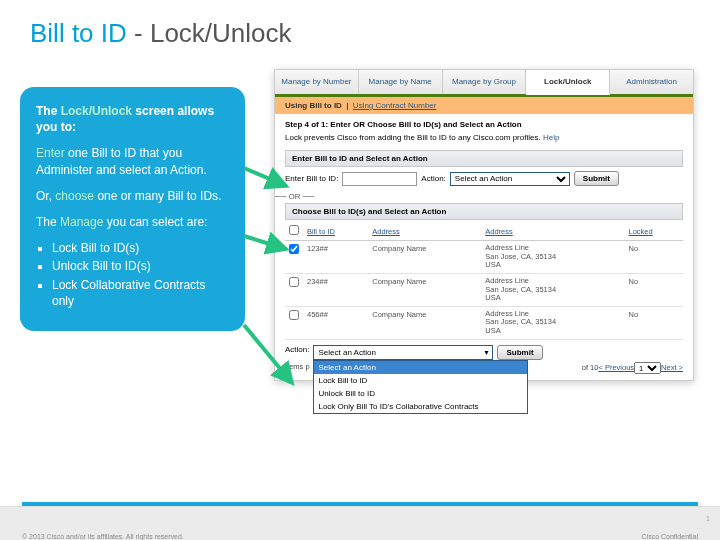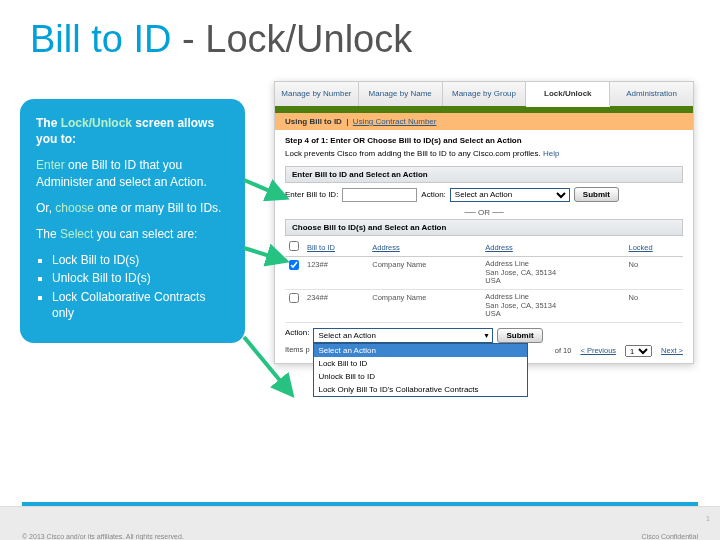--- a/index.html
+++ b/index.html
@@ -1,70 +1,70 @@
 <!DOCTYPE html>
 <html><head>
 <meta charset="utf-8">
 <style>
   * { box-sizing: border-box; margin: 0; padding: 0; }
   body { font-family: Arial, sans-serif; width: 720px; height: 540px; background: #fff; position: relative; }
   
-  .slide-title { padding: 18px 30px 10px; font-size: 38px; font-weight: 300; }
+  .slide-title { padding: 18px 30px 10px; font-size: 26px; font-weight: 300; }
   .slide-title .t1 { color: #00a0d8; }
   .slide-title .t2 { color: #555; }
   
   .content-area { position: relative; padding: 0 20px; height: 420px; }
   
   .callout { position: absolute; left: 20px; top: 28px; width: 225px; background: #1aa7da; color: #fff; border-radius: 14px; padding: 16px 16px 20px; font-size: 12px; line-height: 1.35; z-index: 5; }
   .callout p { margin-bottom: 10px; }
   .callout .hl { color: #b7f0c9; }
   .callout .hdr { font-weight: bold; }
   .callout ul { list-style: square; padding-left: 16px; }
   .callout li { margin-bottom: 2px; }
   
   .panel { position: absolute; left: 274px; top: 10px; width: 420px; background: #fff; border: 1px solid #ccc; box-shadow: 0 2px 8px rgba(0,0,0,.2); font-size: 9px; }
   
-  .tabs { display: flex; background: #0f766e; border-bottom: 7px solid #4d7c0f; }
+  .tabs { display: flex; background: #0f766e; border-bottom: 3px solid #4d7c0f; }
   .tab { flex: 1; text-align: center; padding: 7px 2px; font-size: 8px; color: #2a5a8a; background: linear-gradient(#f7f7f7,#e6e6e6); border-right: 1px solid #ccc; cursor: pointer; }
   .tab:last-child { border-right: none; }
   .tab.active { background: #fff; font-weight: bold; color: #333; border-bottom: 2px solid #fff; margin-bottom: -1px; }
   
   .subtab-row { padding: 4px 10px; font-size: 8px; background: #fdba74; }
   .subtab-row .lead { font-weight: bold; color: #333; }
   .subtab-row .link { color: #2a5a8a; text-decoration: underline; cursor: pointer; }
   
   .step-row { padding: 6px 10px 2px; font-weight: bold; font-size: 8px; }
   .note-row { padding: 2px 10px 6px; font-size: 8px; }
   .note-row .help { color: #2a5a8a; cursor: pointer; }
   
   .section-hdr { background: linear-gradient(#eef0f2,#dfe3e7); border: 1px solid #c7c7c7; margin: 2px 10px; padding: 3px 6px; font-size: 8px; font-weight: bold; }
   
   .enter-row { display: flex; align-items: center; gap: 4px; margin: 4px 10px 6px; font-size: 8px; }
   .enter-row input.txt { width: 75px; height: 14px; border: 1px solid #999; font-size: 8px; }
   .enter-row select { width: 120px; height: 14px; border: 1px solid #2a5a8a; font-size: 8px; background: #fff; }
   .btn { background: linear-gradient(#fff,#d7d7d7); border: 1px solid #888; border-radius: 3px; padding: 2px 8px; font-size: 8px; font-weight: bold; cursor: pointer; }
   
-  .or-div { text-align: center; font-size: 8px; color: #555; margin: 2px 0; }
+  .or-div { text-align: left; font-size: 8px; color: #555; margin: 2px 0; }
   
   table.grid { width: calc(100% - 20px); margin: 0 10px; border-collapse: collapse; font-size: 7.5px; }
   table.grid th { text-align: left; padding: 3px 4px; color: #2a5a8a; text-decoration: underline; border-bottom: 1px solid #ccc; cursor: pointer; font-weight: normal; }
   table.grid th:first-child { width: 16px; }
   table.grid td { padding: 3px 4px; border-bottom: 1px solid #e2e2e2; color: #555; vertical-align: top; }
   table.grid input[type=checkbox] { width: 10px; height: 10px; }
   .addr { line-height: 1.15; }
   
   .action-row { display: flex; align-items: flex-start; gap: 4px; margin: 5px 10px 0; font-size: 8px; position: relative; }
   .action-row .sel-wrap { position: relative; }
   .action-row .sel-closed { width: 180px; border: 1px solid #2a5a8a; background: #fff; padding: 2px 4px; font-size: 8px; display: flex; justify-content: space-between; align-items: center; cursor: pointer; }
   .action-row .sel-open { position: absolute; top: 15px; left: 0; width: 215px; border: 1px solid #2a5a8a; background: #fff; z-index: 20; }
   .action-row .sel-open div { padding: 2px 4px; font-size: 8px; cursor: pointer; }
   .action-row .sel-open div.sel { background: #3a84d0; color: #fff; }
   
   .items-row { margin: 2px 10px 6px; font-size: 7.5px; color: #444; display: flex; justify-content: space-between; }
-  .pager { display: flex; gap: 9px; align-items: center; }
+  .pager { display: flex; gap: 0; align-items: center; }
   .pager .pg-link { text-decoration: underline; color: #2a5a8a; cursor: pointer; }
   .pager select { font-size: 7.5px; height: 12px; }
   
   .arrow { position: absolute; z-index: 8; }
   .arrow svg { display: block; }
   
   .footer { position: absolute; bottom: 0; left: 0; right: 0; height: 34px; background: #ebebeb; border-top: 1px solid #ddd; padding: 4px 22px 0; font-size: 7px; color: #888; display: flex; justify-content: space-between; align-items: flex-end; }
   .footer .pgnum { position: absolute; right: 10px; bottom: 18px; color: #aaa; }
   .footer-divider { position: absolute; bottom: 34px; left: 22px; right: 22px; border-top: 4px solid #1aa7da; }
 </style>
@@ -74,21 +74,21 @@
 <div class="slide-title">
   <span class="t1">Bill to ID</span><span class="t2"> - </span><span class="t2">Lock/Unlock</span>
 </div>
 
 <div class="content-area">
 
   <div class="callout">
     <p class="hdr"><span>The </span><span class="hl">Lock/Unlock</span><span> screen allows you to:</span></p>
     <p><span class="hl">Enter</span><span> one Bill to ID that you Administer and select an Action.</span></p>
     <p><span>Or, </span><span class="hl">choose</span><span> one or many Bill to IDs.</span></p>
-    <p><span>The </span><span class="hl">Select</span><span> you can select are:</span></p>
+    <p><span>The </span><span class="hl">Manage</span><span> you can select are:</span></p>
     <ul>
       <li>Lock Bill to ID(s)</li>
       <li>Unlock Bill to ID(s)</li>
       <li>Lock Collaborative Contracts only</li>
     </ul>
   </div>
 
   <div class="arrow" style="left:242px; top:105px;">
     <svg width="50" height="30">
         <defs>
@@ -164,20 +164,27 @@
           <tr>
             <td><input type="checkbox" checked="" style=""></td>
             <td>123##</td>
             <td>Company Name</td>
             <td class="addr">Address Line<br>San Jose, CA, 35134<br>USA</td>
             <td>No</td>
           </tr>
           <tr>
             <td><input type="checkbox" style=""></td>
             <td>234##</td>
+            <td>Company Name</td>
+            <td class="addr">Address Line<br>San Jose, CA, 35134<br>USA</td>
+            <td>No</td>
+          </tr>
+          <tr>
+            <td><input type="checkbox" style=""></td>
+            <td>456##</td>
             <td>Company Name</td>
             <td class="addr">Address Line<br>San Jose, CA, 35134<br>USA</td>
             <td>No</td>
           </tr>
         </tbody>
     </table>
 
     <div class="action-row">
       <span>Action:</span>
       <div class="sel-wrap">

